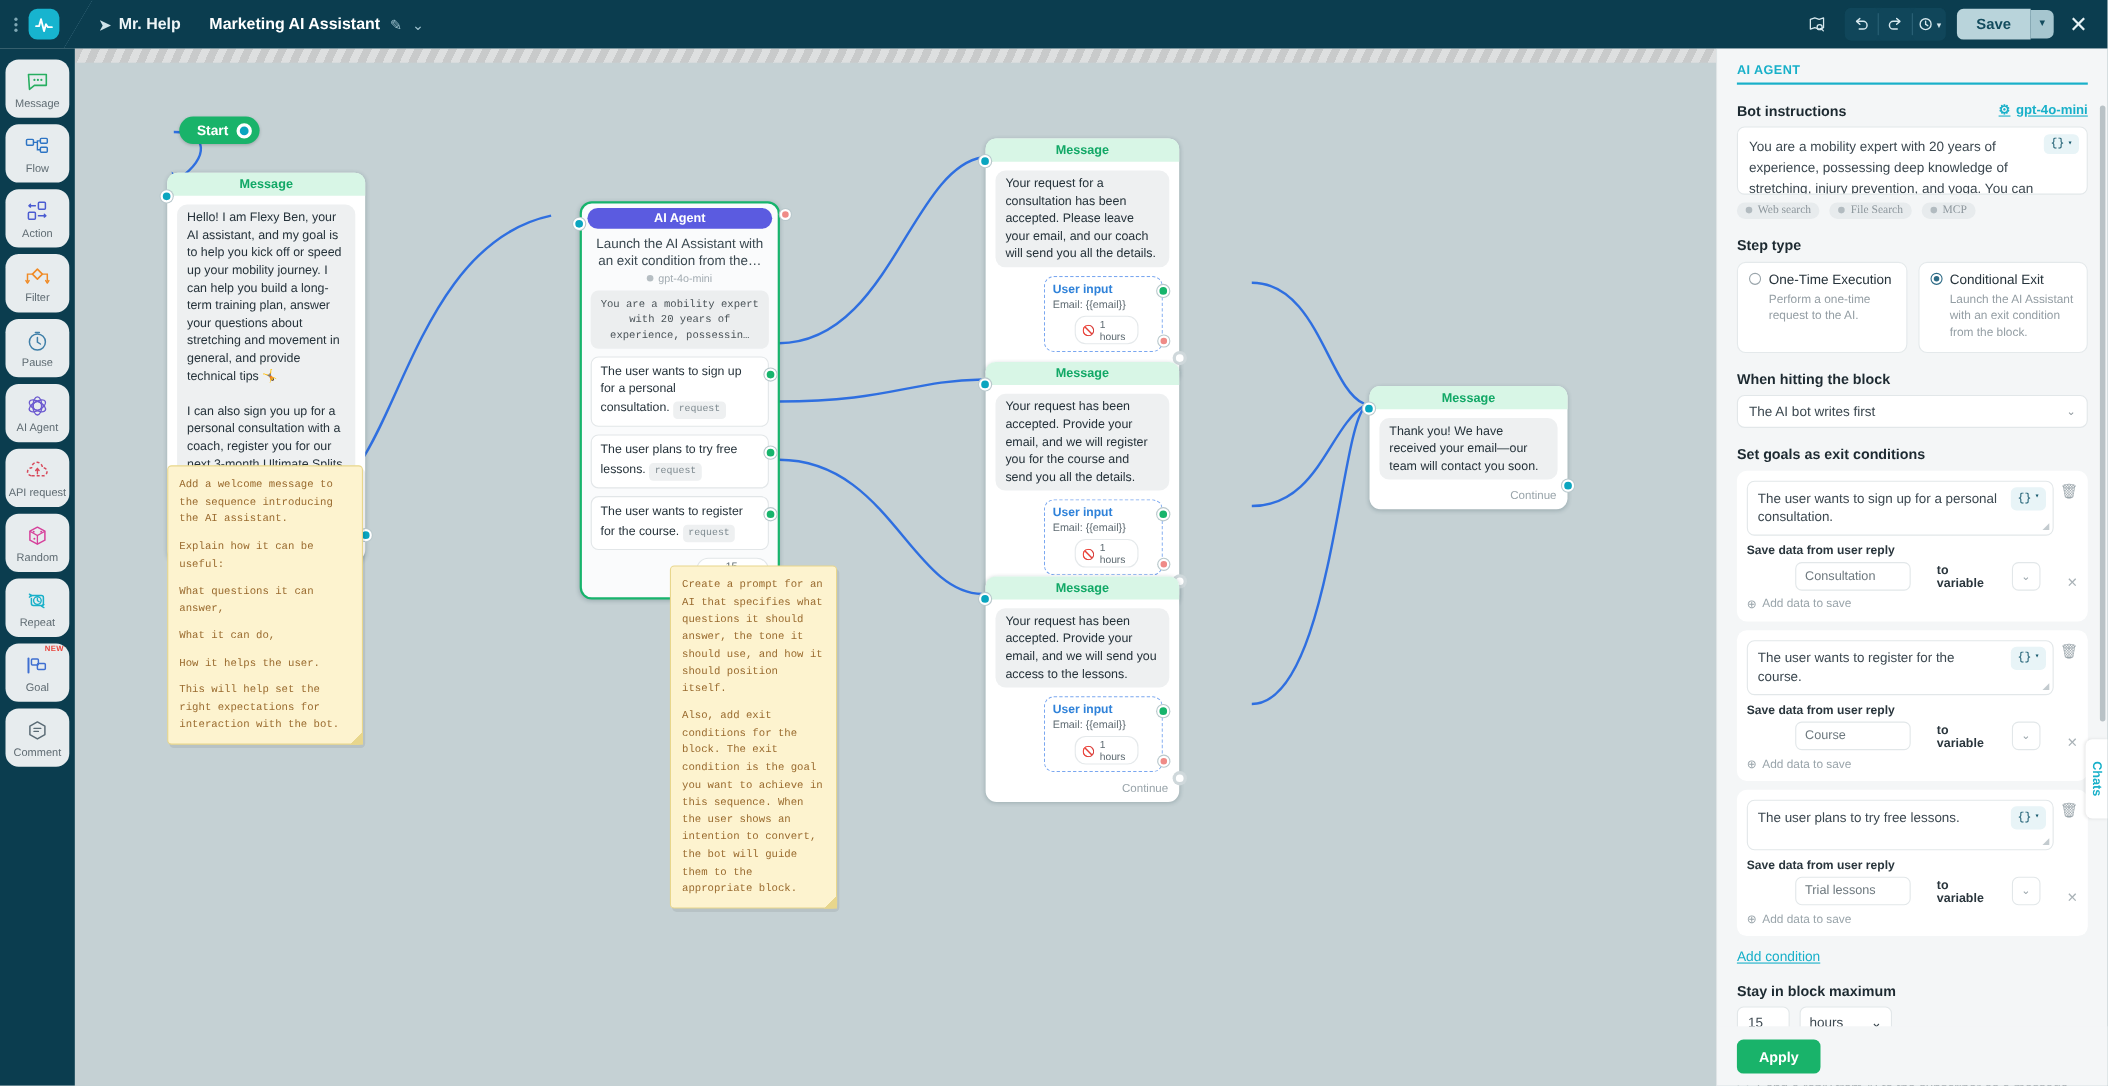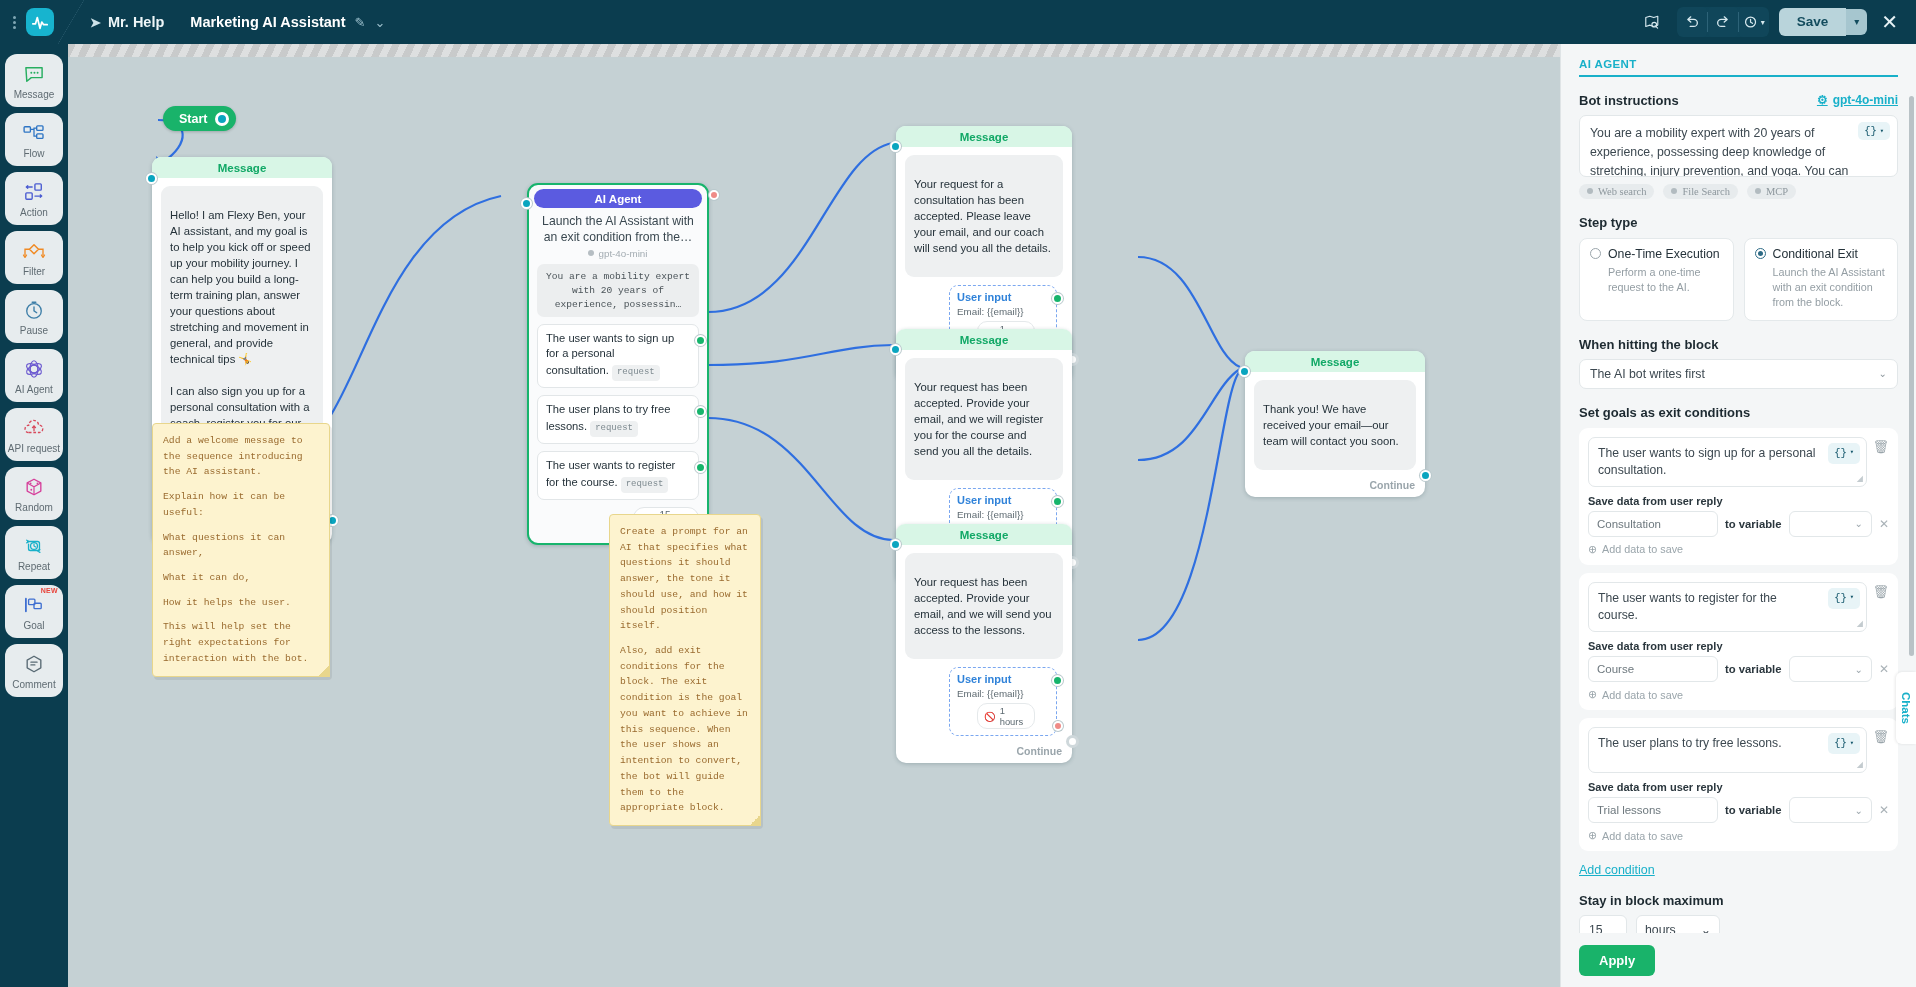--- a/index.html
+++ b/index.html
@@ -81,22 +81,22 @@
 
   
   .node { position:absolute; background:#ffffff; border-radius:10px; box-shadow:0 1px 4px rgba(20,50,60,.22); }
   .node-hd {
     height:21px; border-radius:9px 9px 0 0; display:flex; align-items:center; justify-content:center;
     font-size:11.5px; font-weight:700;
   }
   .hd-msg { background:#d8f6e6; color:#11a866; }
   .hd-ai  { background:#5b5be0; color:#ffffff; border-radius:11px; margin:4px 5px 0 5px; height:19px; }
   .node-body { padding:8px 9px 6px 9px; }
-  .bubble { background:#eef0f1; border-radius:9px; padding:21px 9px; font-size:11.3px; line-height:1.42; color:#25323a; }
-  .node-foot { text-align:right; font-size:10.5px; color:#9aa5ab; padding:3px 10px 6px 0;font-weight:bold; }
+  .bubble { background:#eef0f1; border-radius:9px; padding:4px 9px; font-size:11.3px; line-height:1.42; color:#25323a; }
+  .node-foot { text-align:right; font-size:10.5px; color:#9aa5ab; padding:3px 10px 6px 0; }
 
   .port { position:absolute; width:11px; height:11px; border-radius:50%; background:#0aa5bf; border:2.5px solid #fff; box-shadow:0 0 0 1px #b9c8cc; }
   .port-green { background:#17b46c; }
   .port-grey { background:#ffffff; border:2.5px solid #cfd8db; box-shadow:0 0 0 1px #cfd8db; }
   .port-red { background:#ef8b87; border:2px solid #fff; width:10px; height:10px; }
 
   
   .ai-node { border:2.5px solid #17b46c; background:#fafbfc; border-radius:11px; }
   .ai-title { font-size:12.2px; line-height:1.3; text-align:center; color:#3a4850; padding:6px 12px 2px 12px; }
   .ai-model { font-size:9.8px; color:#a3acb2; text-align:center; padding-bottom:5px; display:flex; align-items:center; justify-content:center; gap:4px;}
@@ -190,21 +190,21 @@
   .sel .cv { color:#8d979d; font-size:10px; }
   .cond-card { background:#fff; border-radius:9px; padding:9px 9px 9px 9px; margin-top:8px; position:relative; }
   .cond-row { display:flex; gap:6px; align-items:flex-start; }
   .cond-ta {
     flex:1; position:relative; border:1px solid #e2e7e9; border-radius:7px; background:#fff;
     min-height:46px; padding:7px 46px 7px 9px; font-size:12.2px; line-height:1.4; color:#3c4850;
   }
   .cond-ta .grip { position:absolute; right:3px; bottom:2px; color:#c3cbcf; font-size:8px; }
   .trash { width:16px; display:flex; align-items:center; justify-content:center; color:#9aa5ab; cursor:pointer; padding-top:2px;}
   .sd-lbl { font-size:11px; color:#2a363d; font-weight:600; margin-top:8px; }
-  .sd-row { display:flex; align-items:center; gap:7px; margin-top:4px; }
+  .sd-row { display:flex; align-items:flex-end; gap:24px; margin-top:4px;margin-left:44px; }
   .sd-in { width:130px; height:26px; border:1px solid #e2e7e9; border-radius:6px; background:#fff; padding:0 8px; display:flex; align-items:center; font-size:11.5px; color:#6d787e; }
   .sd-to { font-size:11.3px; color:#2a363d; font-weight:600; }
   .sd-sel { flex:1; height:26px; border:1px solid #e2e7e9; border-radius:6px; background:#fff; display:flex; align-items:center; justify-content:flex-end; padding:0 8px; color:#9aa5ab; font-size:10px; }
   .sd-x { color:#a9b2b7; font-size:12px; cursor:pointer; }
   .add-data { font-size:10.8px; color:#9aa5ab; margin-top:6px; display:flex; align-items:center; gap:5px; cursor:pointer; }
   .link { color:#18b0c9; font-size:12.5px; text-decoration:underline; margin-top:12px; display:inline-block; cursor:pointer; }
   .row2 { display:flex; gap:9px; margin-top:7px; }
   .num { width:48px; height:29px; border:1px solid #e2e7e9; border-radius:6px; background:#fff; display:flex; align-items:center; padding:0 9px; font-size:12.3px; color:#3c4850;}
   .unit { width:84px; height:29px; border:1px solid #e2e7e9; border-radius:6px; background:#fff; display:flex; align-items:center; justify-content:space-between; padding:0 8px; font-size:12.3px; color:#3c4850;}
   .exec-opt { display:flex; align-items:center; gap:7px; font-size:12.2px; color:#3c4850; margin-top:7px; }

